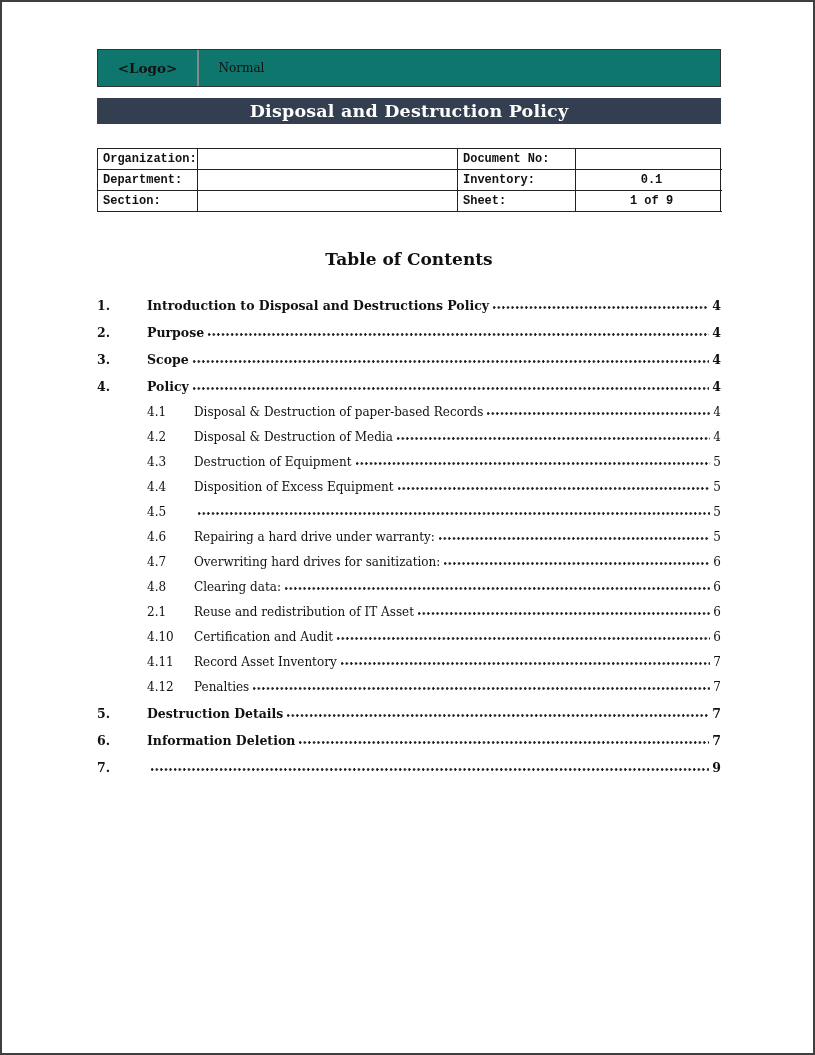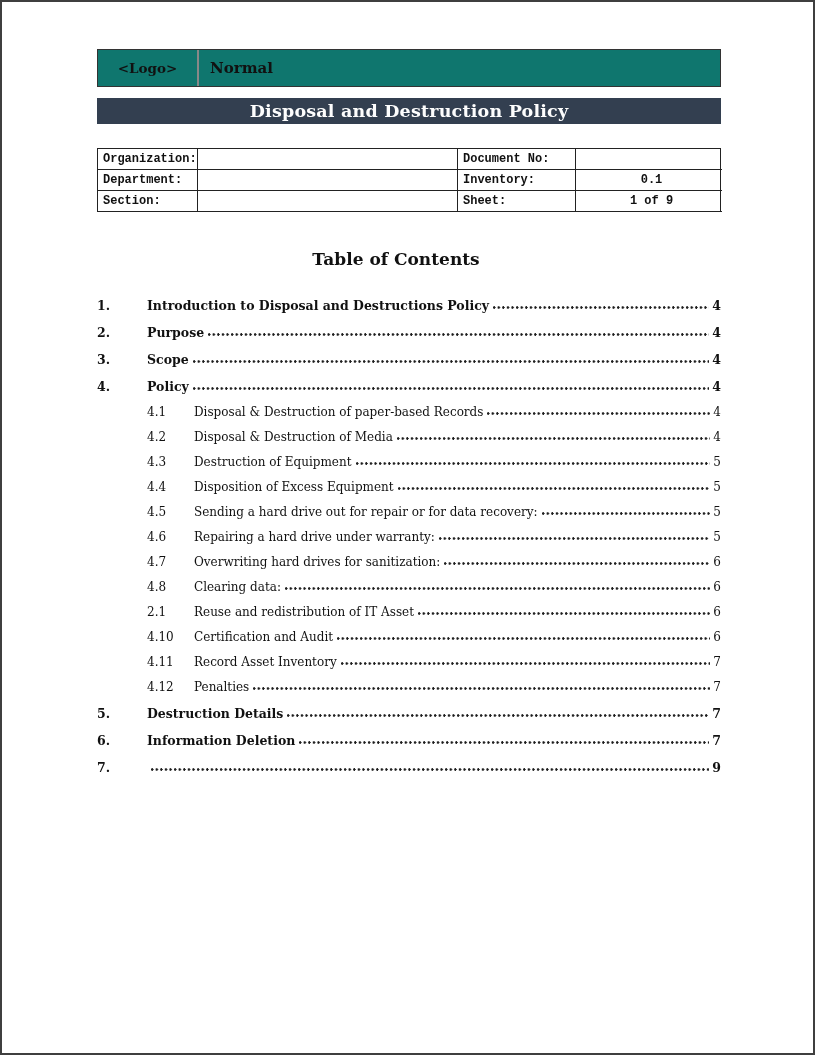--- a/index.html
+++ b/index.html
@@ -12,21 +12,21 @@
   .hdr-table {
     position:absolute; left:95px; top:47px; width:624px; height:38px;
     display:flex; box-sizing:border-box; border:1px solid #333; background:#0f766e;
   }
   .hdr-cell {
     display:flex; align-items:center; justify-content:center;
     box-sizing:border-box; font-size:13.5px;
   }
   .hdr-logo { width:100px; font-weight:bold; border-right:1px solid #888; }
   .hdr-company { flex:1; font-weight:bold; }
-  .hdr-normal { width:86px; border-left:1px solid #888; font-weight:bold; font-size:15px; }
+  .hdr-normal { width:86px; border-left:1px solid #888; font-weight:normal; font-size:12px; }
   
   .banner {
     position:absolute; left:95px; top:96px; width:624px; height:26px;
     display:flex; align-items:center; justify-content:center;
     color:#fdfdfd; font-weight:bold; font-size:17.5px; letter-spacing:0.2px;
   }
   
   .info-table {
     position:absolute; left:95px; top:146px; width:624px;
     display:grid; grid-template-columns:100px 260px 118px 146px;
@@ -35,21 +35,21 @@
   .info-cell {
     box-sizing:border-box; height:21px; line-height:20px;
     border-bottom:1px solid #222; border-right:1px solid #222;
     font-size:12px; padding:0 0 0 5px; overflow:hidden; white-space:nowrap;
   }
   .info-cell.last { border-right:none; }
   .info-label { font-weight:bold; }
   .info-value { font-weight:bold;text-align:center; }
   
   .toc-heading {
-    position:absolute; left:82px; top:247px; width:624px;
+    position:absolute; left:95px; top:247px; width:624px;
     text-align:center; font-size:17px; font-weight:bold;
   }
   .toc-list { position:absolute; left:95px; top:284px; width:624px; }
   .toc-row { display:flex; align-items:flex-end; box-sizing:border-box; }
   .toc-row.lvl1 { height:27px; font-weight:bold; font-size:12.5px; }
   .toc-row.lvl2 { height:25px; font-weight:normal; font-size:12px; padding-left:50px; }
   .toc-num { flex:0 0 50px; }
   .toc-row.lvl2 .toc-num { flex:0 0 47px; }
   .toc-title { white-space:nowrap; }
   .toc-leader {
@@ -135,21 +135,20 @@
         <span class="toc-page">5</span>
       </div>
       <div class="toc-row lvl2">
         <span class="toc-num">4.4</span>
         <span class="toc-title">Disposition of Excess Equipment</span>
         <span class="toc-leader"></span>
         <span class="toc-page">5</span>
       </div>
       <div class="toc-row lvl2">
         <span class="toc-num">4.5</span>
-        <span class="toc-title">Sending a hard drive out for repair or for data recovery:</span>
         <span class="toc-leader"></span>
         <span class="toc-page">5</span>
       </div>
       <div class="toc-row lvl2">
         <span class="toc-num">4.6</span>
         <span class="toc-title">Repairing a hard drive under warranty:</span>
         <span class="toc-leader"></span>
         <span class="toc-page">5</span>
       </div>
       <div class="toc-row lvl2">

